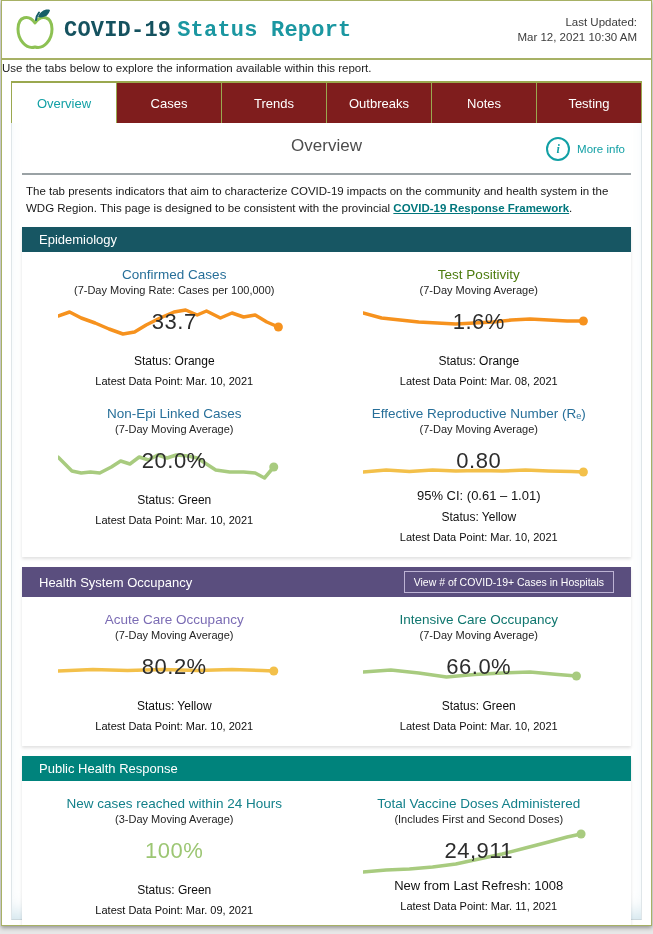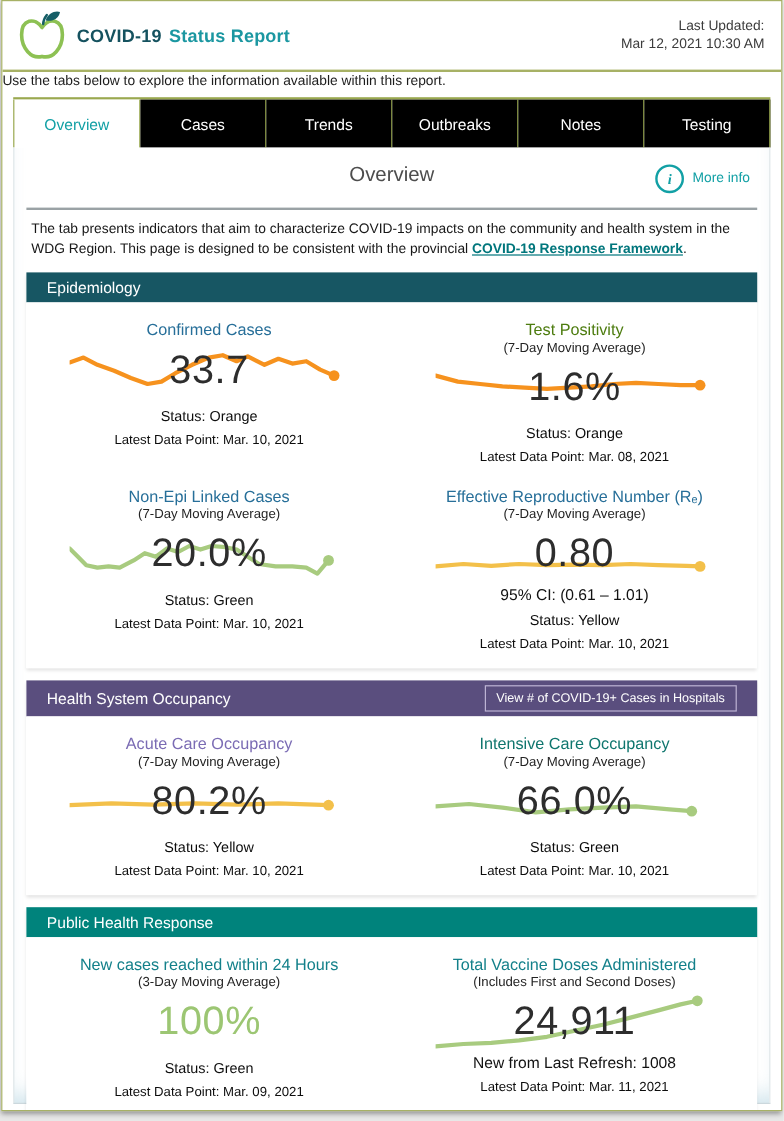--- a/index.html
+++ b/index.html
@@ -3,31 +3,31 @@
 <meta charset="utf-8">
 <style>
   html,body{margin:0;padding:0;width:653px;height:934px;background:#e7e7e7;
     font-family:"Liberation Sans",sans-serif;-webkit-font-smoothing:antialiased;}
   .page{position:relative;margin:0 1px;height:924px;background:#ffffff;
     border:1px solid #a7b165;box-shadow:0 2px 4px rgba(0,0,0,.35);overflow:hidden;}
 
   
   .report-header{display:flex;align-items:center;padding:7px 14px 6px 12px;height:44px;}
   .logo{width:42px;height:44px;flex:0 0 auto;margin-right:8px;}
-  .app-title{font-size:15px;font-weight:bold;letter-spacing:.2px;}
+  .app-title{font-size:22px;font-weight:bold;letter-spacing:.2px;font-family:Liberation Mono, monospace;}
   .app-title .t1{color:#15525f;}
   .app-title .t2{color:#1b97a1;margin-left:6px;}
   .last-updated{margin-left:auto;text-align:right;font-size:11.5px;color:#3c3c3c;line-height:1.3;}
   .header-rule{height:2px;background:#a7b165;}
 
   
   .instruction{font-size:11.5px;color:#1c1c1c;padding:2px 0 7px;}
   .tabs{display:flex;margin:0 9px;height:40px;border-top:2px solid #9aa84f;}
   .tab{flex:1;display:flex;align-items:center;justify-content:center;font-size:13px;
-    background:#000000;color:#ffffff;border-right:1px solid #9aa84f;cursor:pointer;}
+    background:#7f1d1d;color:#ffffff;border-right:1px solid #9aa84f;cursor:pointer;}
   .tab:first-child{border-left:1px solid #9aa84f;}
   .tab.active{background:#ffffff;color:#12a0a5;border-right-color:#9aa84f;}
 
   
   .content-panel{position:relative;margin:0 9px;height:796px;background:#fff;
     border-left:1px solid #dfe6e9;border-right:1px solid #dfe6e9;border-bottom:1px solid #ccd8dd;
     box-shadow:inset 0 -16px 18px -10px rgba(150,195,212,.45);}
   .overview-bar{position:relative;padding-top:13px;height:28px;}
   .overview-title{text-align:center;font-size:17px;color:#4d4d4d;}
   .more-info{position:absolute;right:16px;top:14px;display:flex;align-items:center;cursor:pointer;}
@@ -47,21 +47,21 @@
     font-size:10.5px;padding:4px 9px;font-family:inherit;cursor:pointer;}
   .section-body{background:#fff;display:grid;grid-template-columns:1fr 1fr;padding:6px 0 4px;}
 
   
   .card{text-align:center;padding:9px 6px 10px;}
   .card-title{font-size:13.5px;}
   .card-subtitle{font-size:11px;color:#242424;margin-top:2px;}
   .value-wrap{position:relative;width:232px;height:50px;margin:1px auto 0;}
   .spark{position:absolute;left:0;top:0;width:232px;height:50px;}
   .spark svg{display:block;}
-  .card-value{position:relative;z-index:1;font-size:33px;color:#2d2d2d;line-height:50px;letter-spacing:.5px;}
+  .card-value{position:relative;z-index:1;font-size:22px;color:#2d2d2d;line-height:50px;letter-spacing:.5px;}
   .card-extra{font-size:13px;color:#111;margin-top:2px;}
   .card-status{font-size:12px;color:#0d0d0d;margin-top:7px;}
   .card-latest{font-size:11px;color:#0d0d0d;margin-top:7px;}
 </style>
 </head>
 <body>
 
 <div class="page">
 
   <div class="report-header">
@@ -109,20 +109,21 @@
     </div>
 
     <div class="section">
       <div class="section-header" style="background-color: rgb(23, 86, 99);">
         <span>Epidemiology</span>
       </div>
       <div class="section-body">
 
         <div class="card">
           <div class="card-title" style="color: rgb(39, 111, 153);">Confirmed Cases</div>
+          <div class="card-subtitle">(7-Day Moving Rate: Cases per 100,000)</div>
           <div class="value-wrap">
             <div class="spark">
                 <svg width="232" height="50">
                   <polyline points="0,19 11.600000000000001,15 23.200000000000003,21 37.12,26 51.04,32 64.96000000000001,37 76.56,35 88.16,28.000000000000004 102.08,21 116,15 127.60000000000001,13 139.2,18 148.48,14.000000000000002 162.39999999999998,21 174,16 185.60000000000002,20 197.2,18 208.8,25 220.39999999999998,30" fill="none" stroke="#f6921e" stroke-width="3.5" stroke-linecap="round" stroke-linejoin="round"></polyline>
                   <circle cx="220.39999999999998" cy="30" r="4.5" fill="#f6921e"></circle>
                 </svg>
               </div>
             <div class="card-value" style="color: rgb(45, 45, 45);">33.7</div>
           </div>
 

